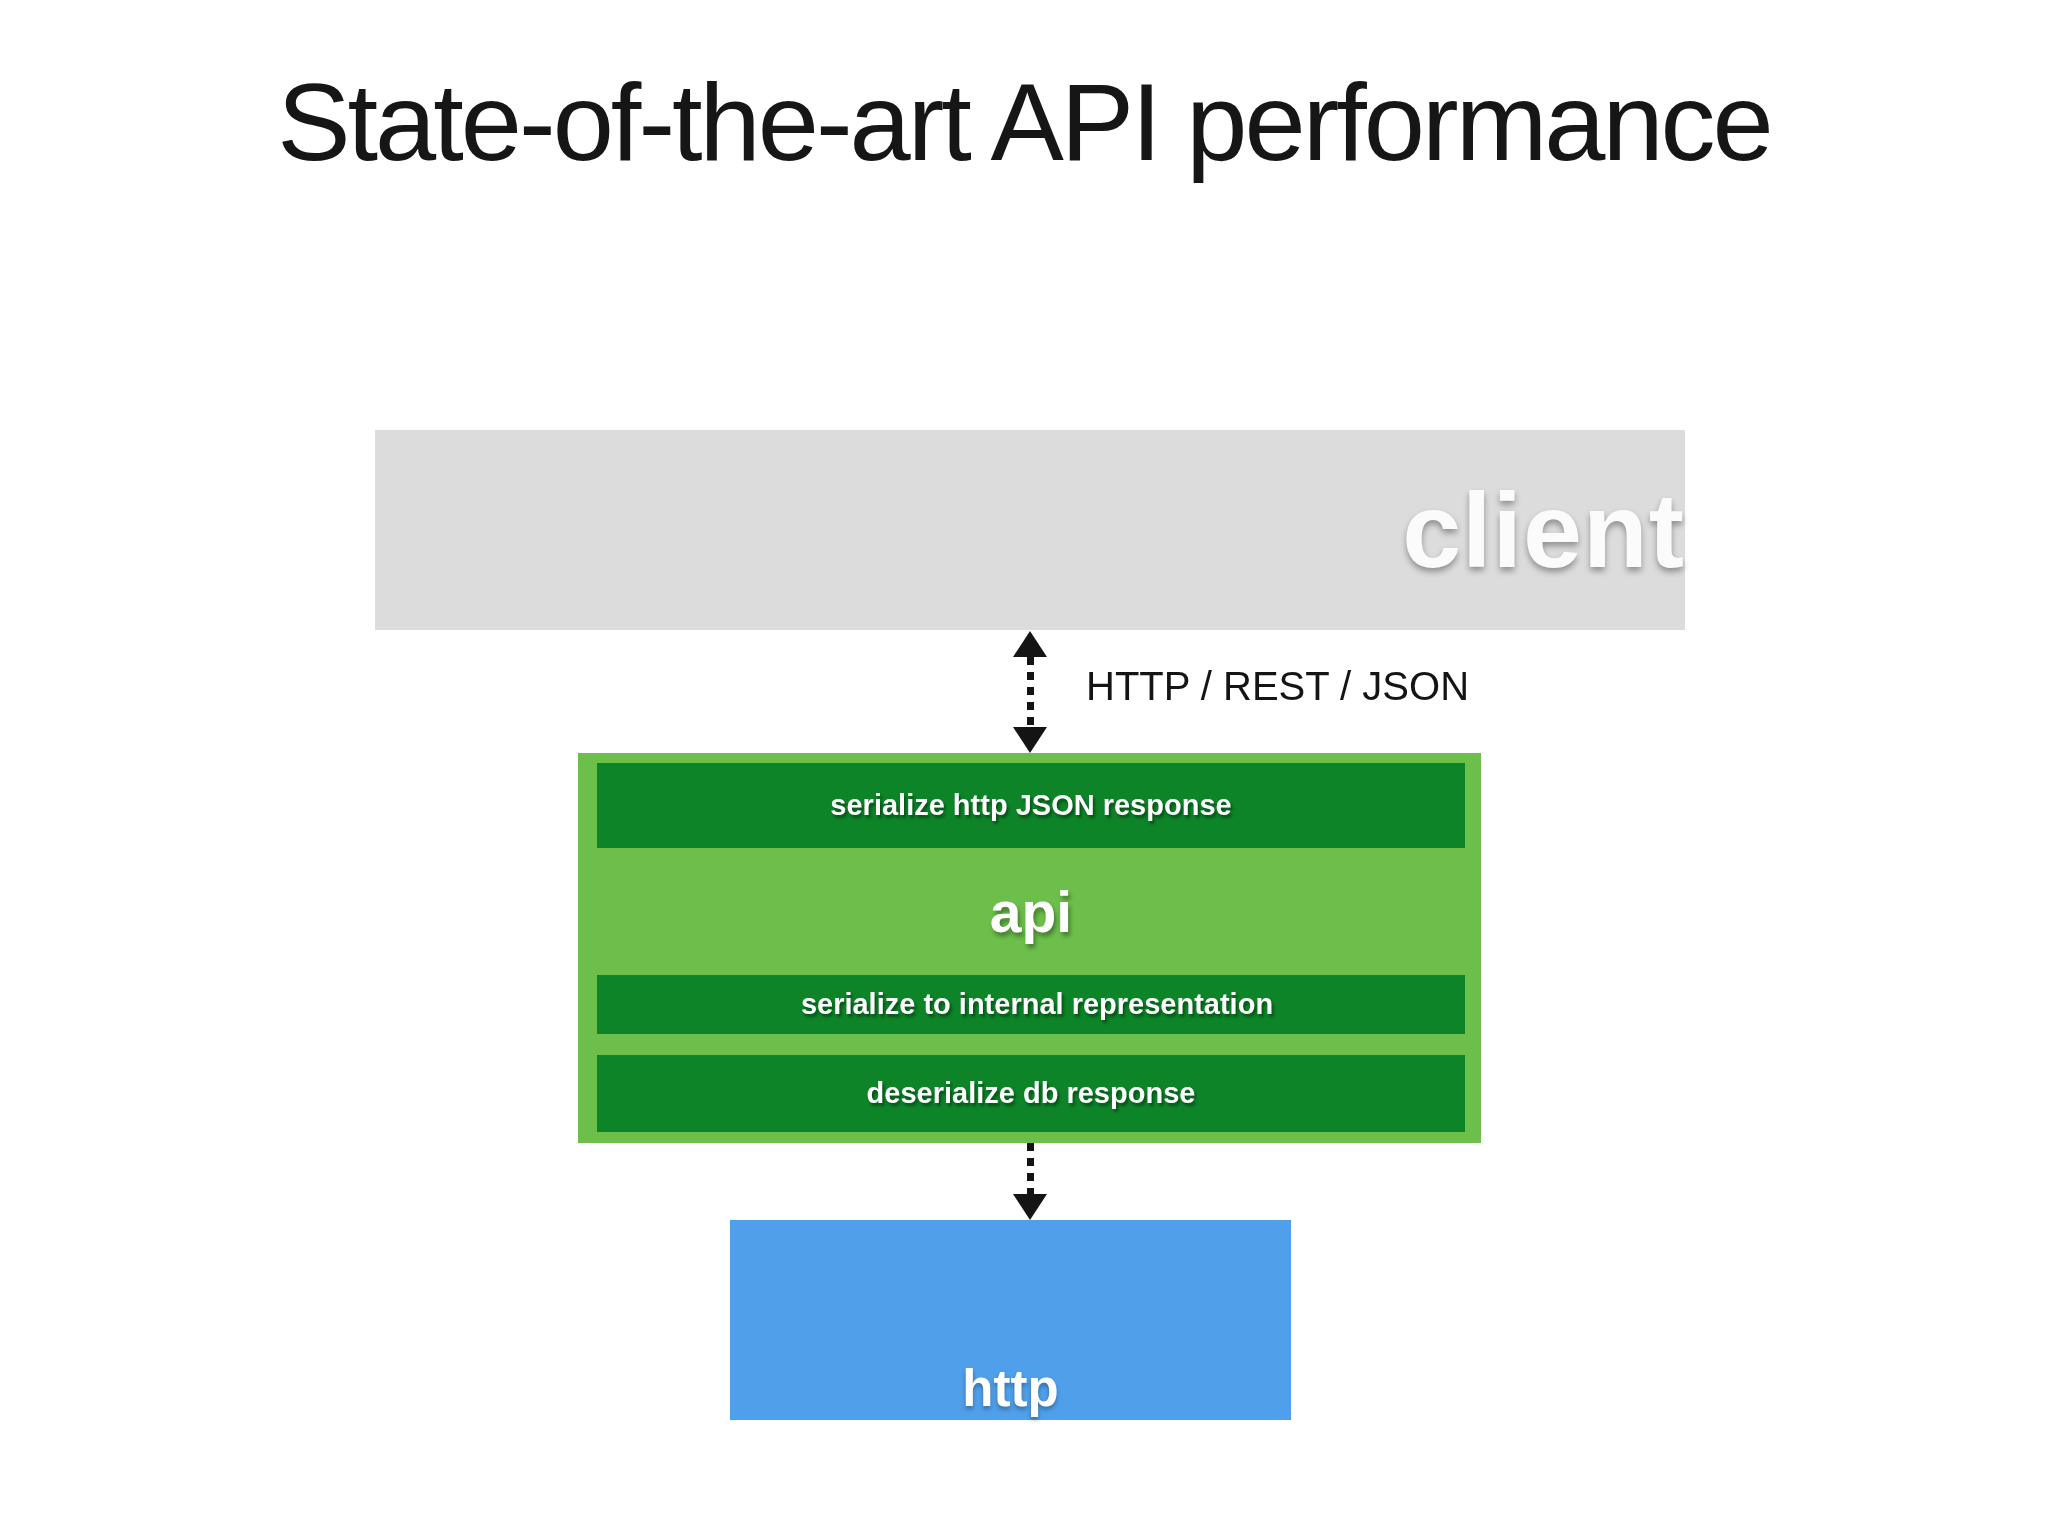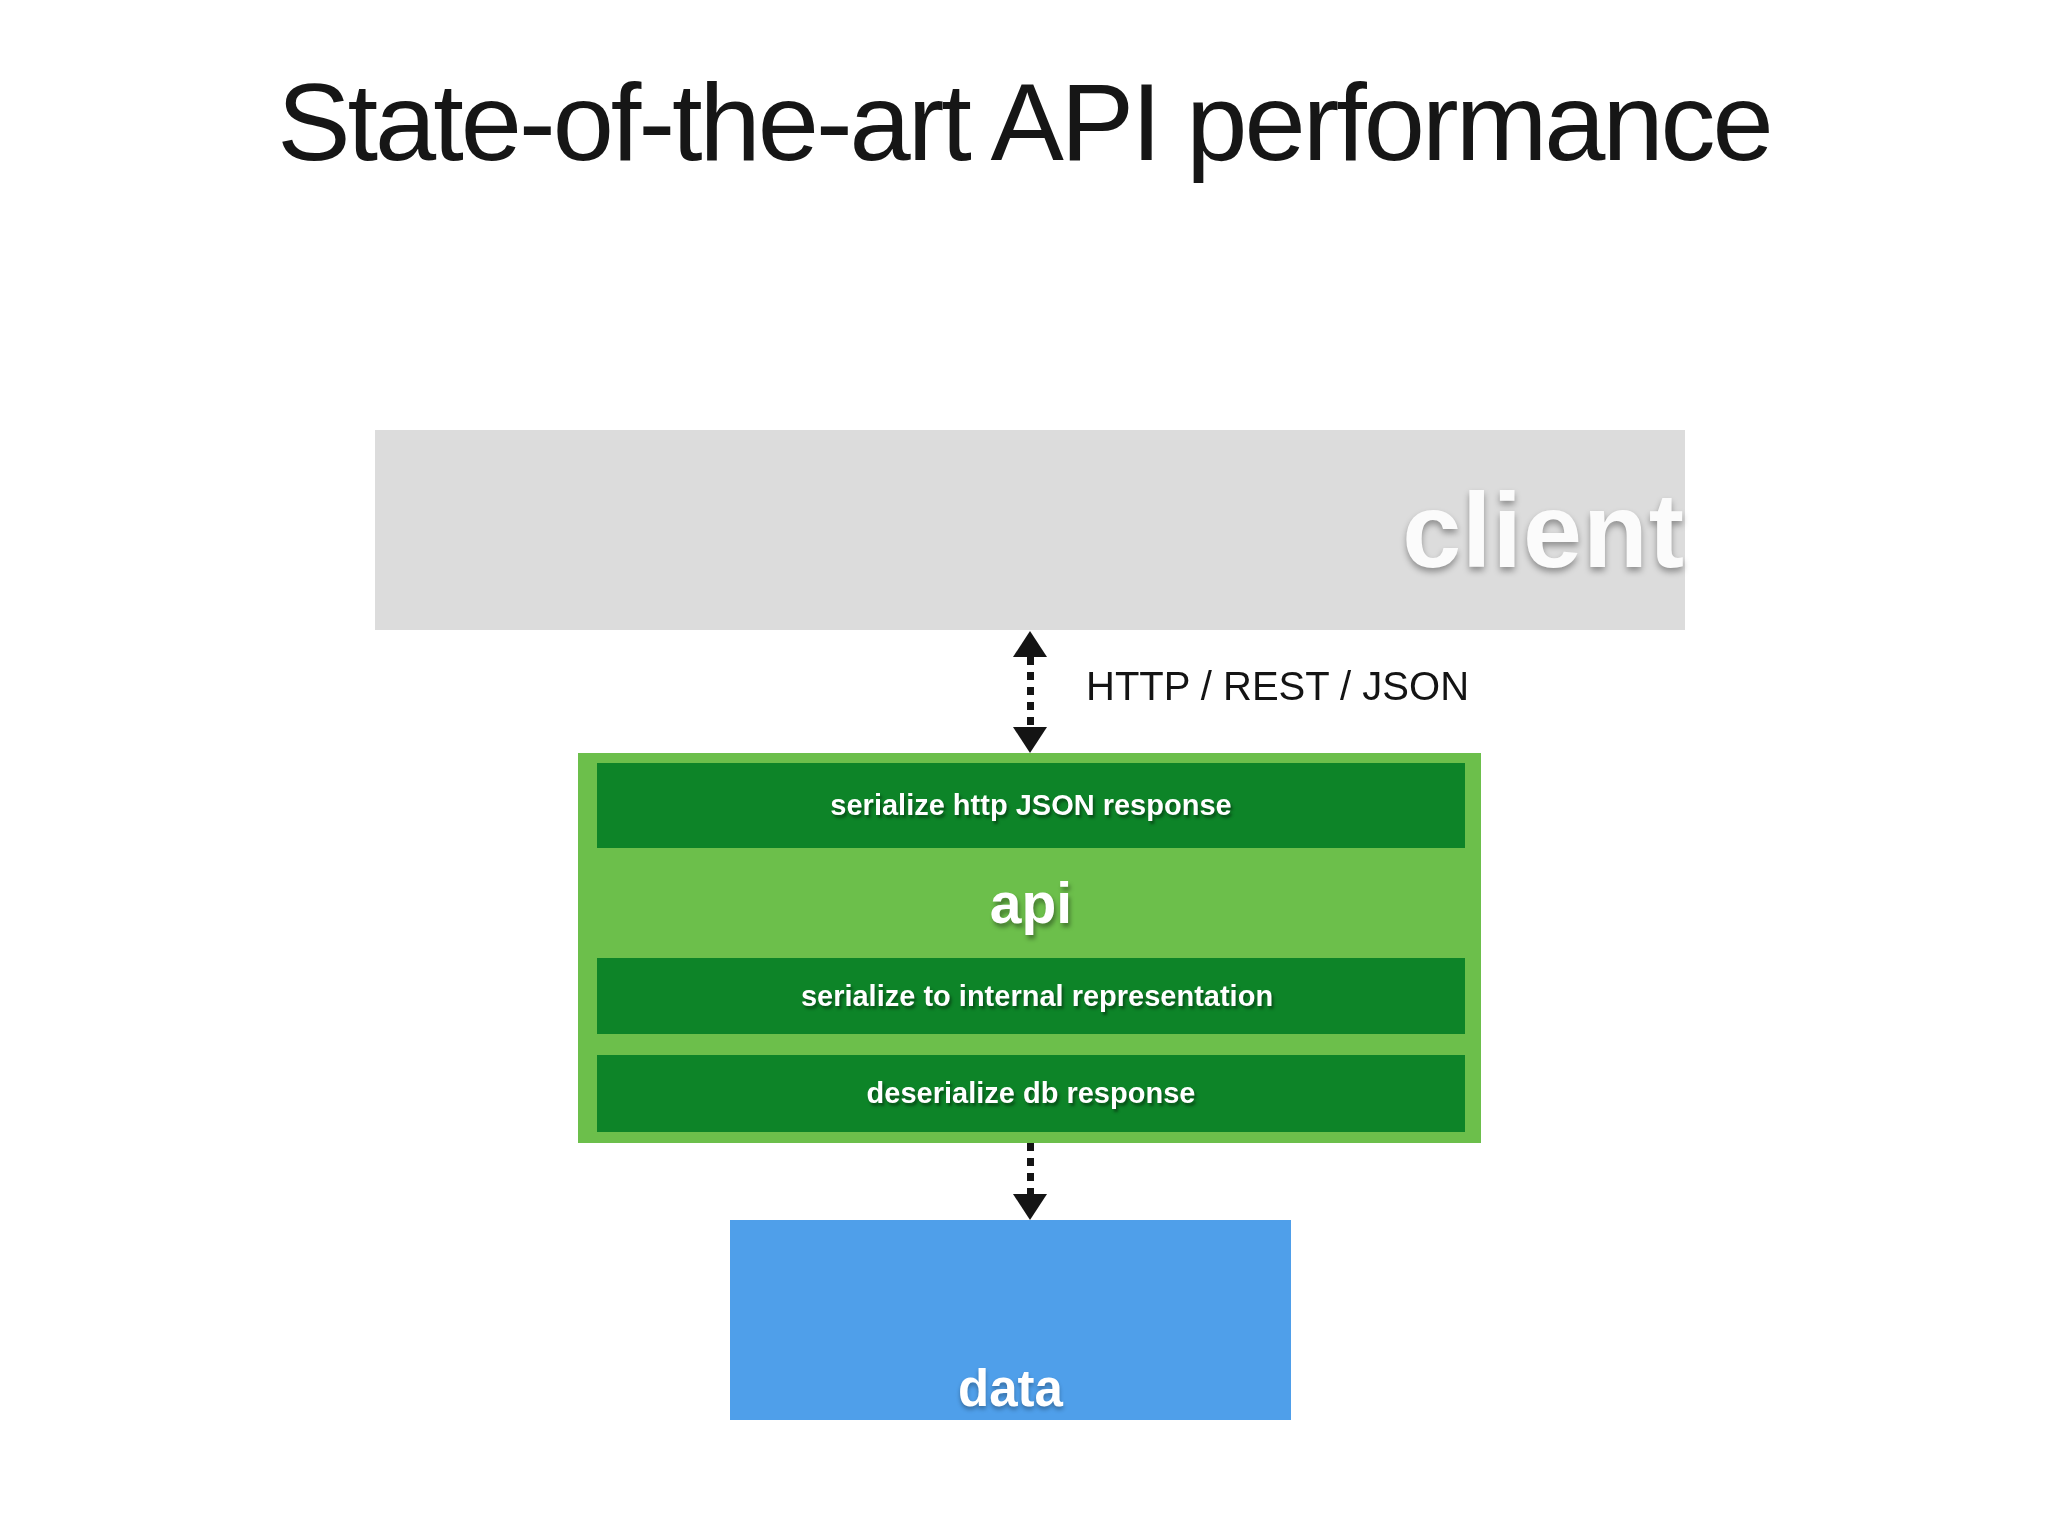--- a/index.html
+++ b/index.html
@@ -98,21 +98,21 @@
   .api-layer {
     display: flex;
     align-items: center;
     justify-content: center;
     color: #ffffff;
     font-weight: bold;
     font-size: 29px;
     text-shadow: 2px 3px 3px rgba(0,0,0,0.4);
   }
   .api-layer.l1 { height: 85px; }
-  .api-layer.l2 { height: 76px; padding-left: 12px; }
+  .api-layer.l2 { height: 59px; padding-left: 12px; }
   .api-layer.l3 { height: 77px; margin-top: 21px; }
   .api-label-row {
     flex: 1;
     display: flex;
     align-items: center;
     justify-content: center;
     color: #ffffff;
     font-weight: bold;
     font-size: 57px;
     text-shadow: 2px 4px 4px rgba(0,0,0,0.35);
@@ -158,16 +158,16 @@
     <div class="api-layer l2" style="background-color: rgb(13, 132, 40);">serialize to internal representation</div>
     <div class="api-layer l3" style="background-color: rgb(13, 132, 40);">deserialize db response</div>
   </div>
 
   <div class="arrow arrow-api-data">
     <span class="shaft"></span>
     <span class="head down"></span>
   </div>
 
   <div class="box data-box" style="background-color: rgb(79, 159, 234);">
-    <div class="data-line">data</div>
+    <div class="data-line">http</div>
   </div>
 
 </div>
 
 </body></html>

